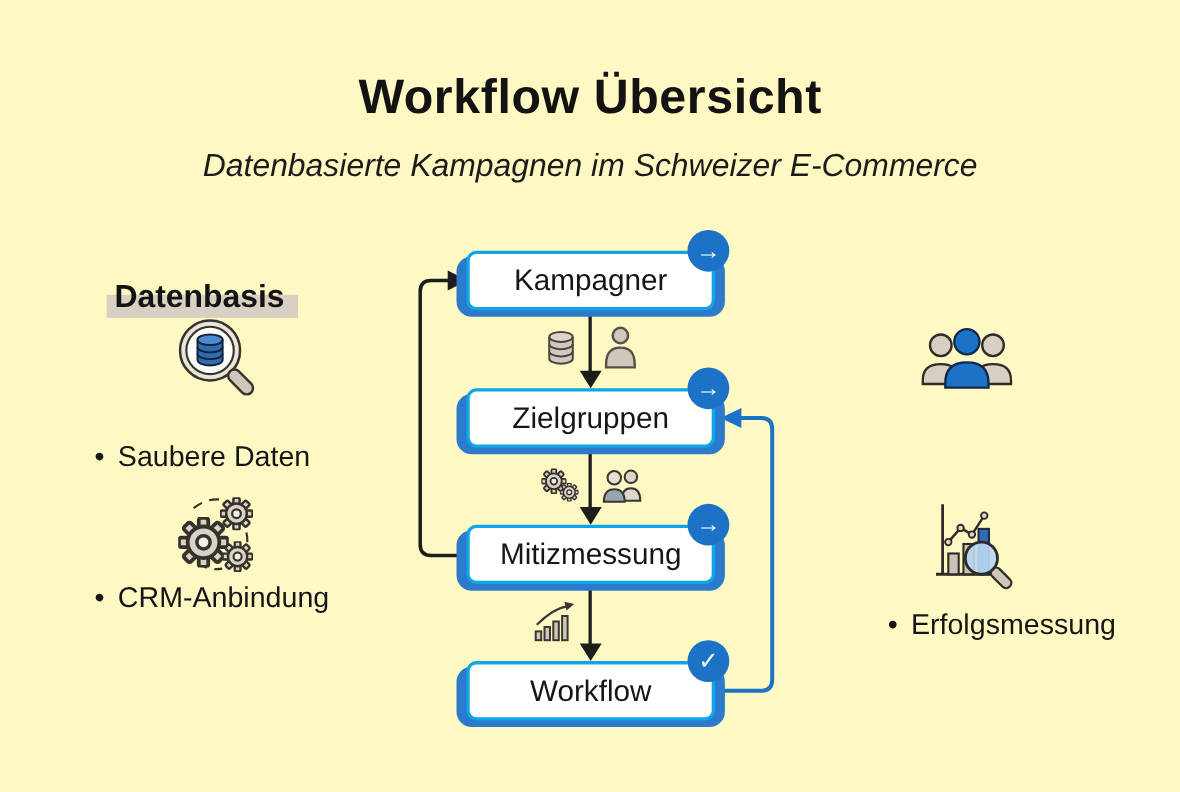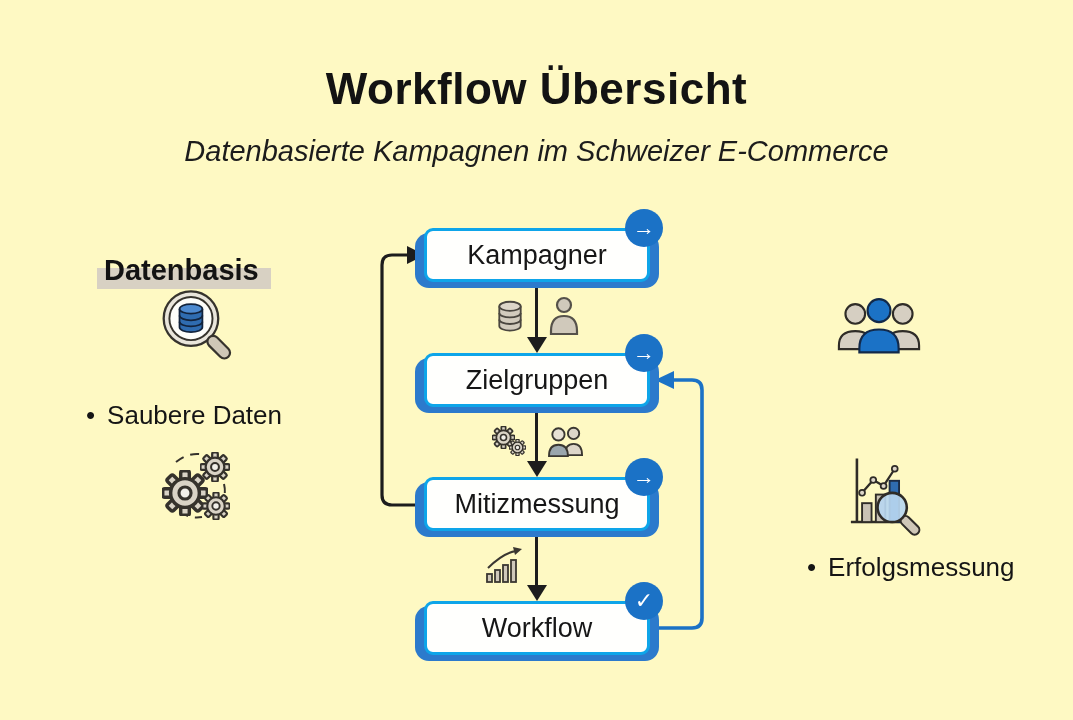--- a/index.html
+++ b/index.html
@@ -112,20 +112,23 @@
 
   <svg class="big-icon icon-gears-big" width="82" height="82" viewBox="0 0 82 82">
     <path d="M18 16 Q32 5 47 9" fill="none" stroke="#35322c" stroke-width="2" stroke-dasharray="9 7"></path>
     <path d="M66 38 Q69 50 62 60" fill="none" stroke="#35322c" stroke-width="2" stroke-dasharray="9 7"></path>
     <path d="M22 66 Q32 73 44 71" fill="none" stroke="#35322c" stroke-width="2" stroke-dasharray="9 7"></path>
     <use href="#sym-gear" x="4" y="24" width="46" height="46"></use>
     <use href="#sym-gear" x="42" y="6" width="30" height="30"></use>
     <use href="#sym-gear" x="44" y="46" width="28" height="28"></use>
   </svg>
 
+  <div class="list-item item-crm">
+    <span class="bullet">•</span><span>CRM-Anbindung</span>
+  </div>
 
 
   <svg class="big-icon icon-people-big" width="90" height="70" viewBox="0 0 110 82">
     <circle cx="26" cy="25" r="12" fill="#d6cfc2" stroke="#2f2c27" stroke-width="2.6"></circle>
     <path d="M6 68 L6 64 Q6 46 26 46 Q46 46 46 64 L46 68 Z" fill="#d6cfc2" stroke="#2f2c27" stroke-width="2.6"></path>
     <circle cx="84" cy="25" r="12" fill="#d6cfc2" stroke="#2f2c27" stroke-width="2.6"></circle>
     <path d="M64 68 L64 64 Q64 46 84 46 Q104 46 104 64 L104 68 Z" fill="#d6cfc2" stroke="#2f2c27" stroke-width="2.6"></path>
     <circle cx="55" cy="21" r="14" fill="#1b72c6" stroke="#12294a" stroke-width="2.6"></circle>
     <path d="M31 72 L31 67 Q31 44 55 44 Q79 44 79 67 L79 72 Z" fill="#1b72c6" stroke="#12294a" stroke-width="2.6"></path>
   </svg>

